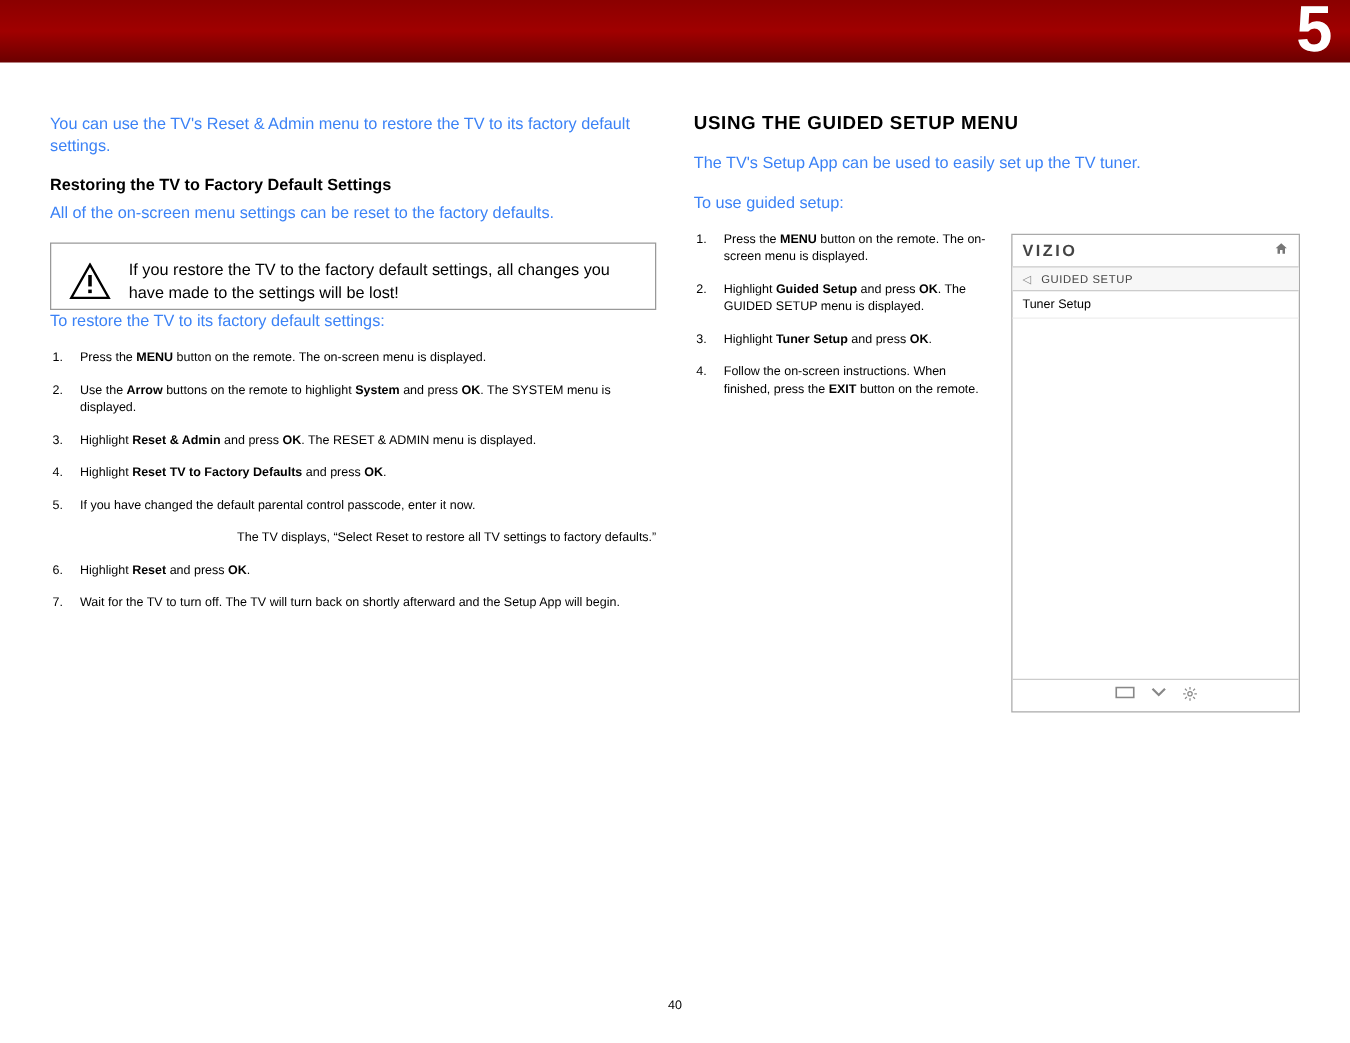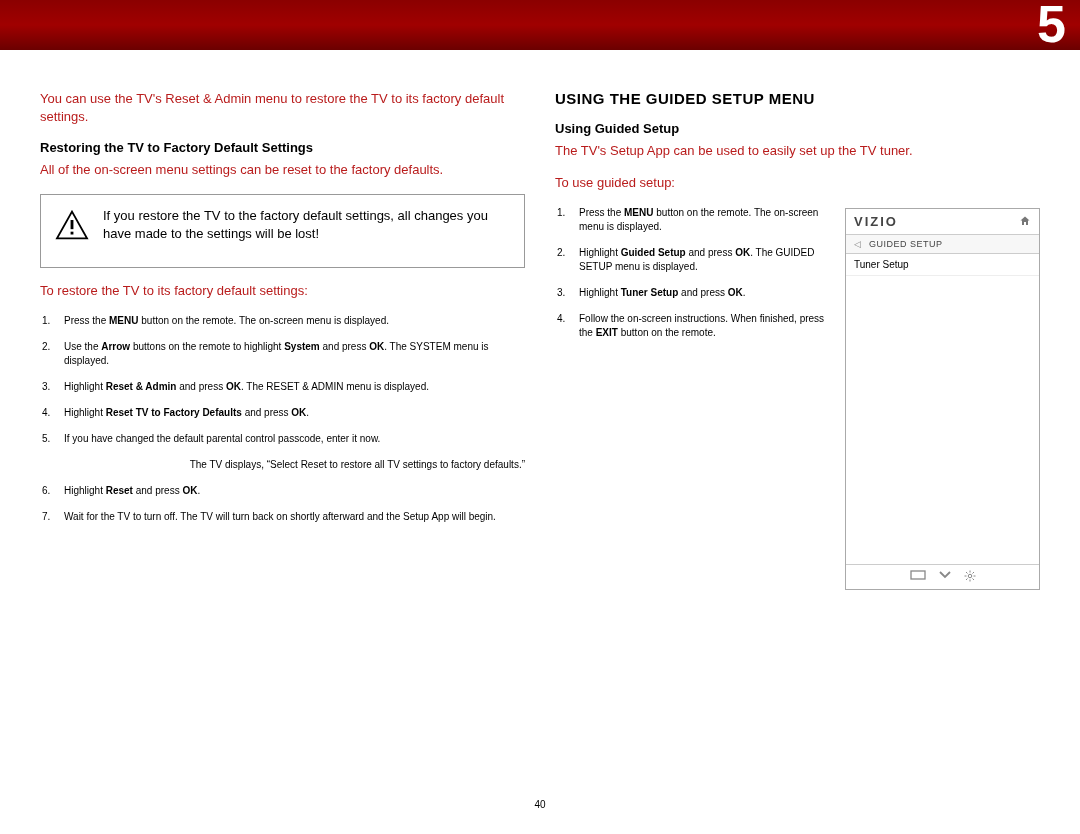--- a/index.html
+++ b/index.html
@@ -36,34 +36,34 @@
     font-size: 15px;
     font-weight: 900;
     letter-spacing: 0.5px;
     margin-bottom: 14px;
     text-transform: uppercase;
   }
   .para {
     font-size: 13px;
     line-height: 1.4;
     margin-bottom: 14px;
-    color: #b91c1c;
+    color: #3b82f6;
   }
   .sub-heading {
     font-size: 13px;
     font-weight: bold;
     margin-bottom: 6px;
   }
   .just {
     text-align: justify;
   }
   .warning-box {
     border: 1px solid #999;
-    padding: 12px 14px 24px 14px;
-    margin: 14px 0;
+    padding: 12px 14px 4px 14px;
+    margin: 0 0;
     display: flex;
     align-items: center;
     gap: 14px;
   }
   .warn-icon {
     flex: 0 0 auto;
   }
   .warn-icon svg {
     width: 34px;
     height: 30px;
@@ -98,21 +98,21 @@
     text-align: right;
   }
   .right-split {
     display: flex;
     gap: 18px;
   }
   .right-text {
     flex: 1.05;
   }
   .tv-box {
-    width: 195px;
+    width: 231px;
     border: 1px solid #aaa;
     margin-top: 2px;
   }
   .tv-header {
     display: flex;
     align-items: center;
     justify-content: space-between;
     padding: 5px 8px 5px 8px;
   }
   .vizio-logo {
@@ -220,21 +220,20 @@
         <span>Highlight </span><b>Reset</b><span> and press </span><b>OK</b><span>.</span>
       </li>
       <li>
         <span>Wait for the TV to turn off. The TV will turn back on shortly afterward and the Setup App will begin.</span>
       </li>
     </ol>
   </div>
 
   <div class="col">
     <div class="section-heading">USING THE GUIDED SETUP MENU</div>
-    <div class="sub-heading">Using Guided Setup</div>
     <div class="para">The TV's Setup App can be used to easily set up the TV tuner.</div>
     <div class="para">To use guided setup:</div>
 
     <div class="right-split">
       <div class="right-text">
         <ol>
           <li>
             <span>Press the </span><b>MENU</b><span> button on the remote. The on-screen menu is displayed.</span>
           </li>
           <li>

